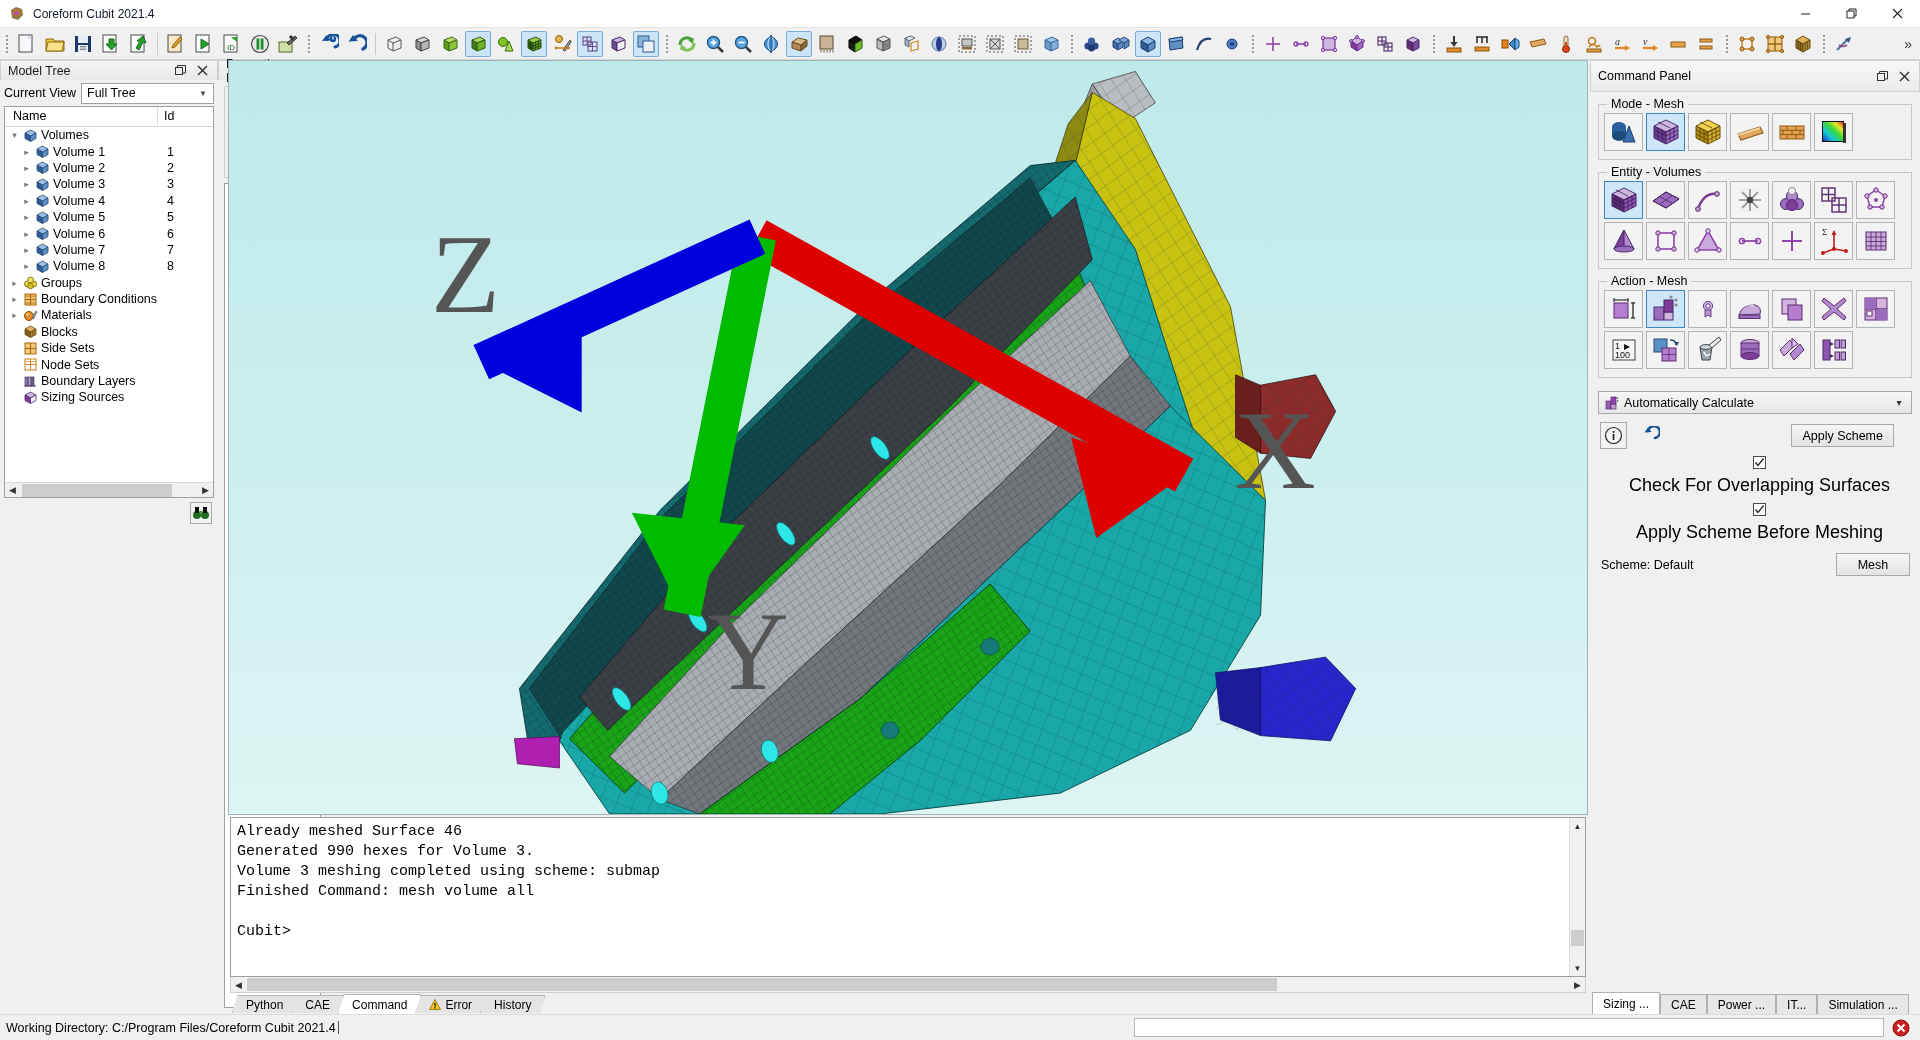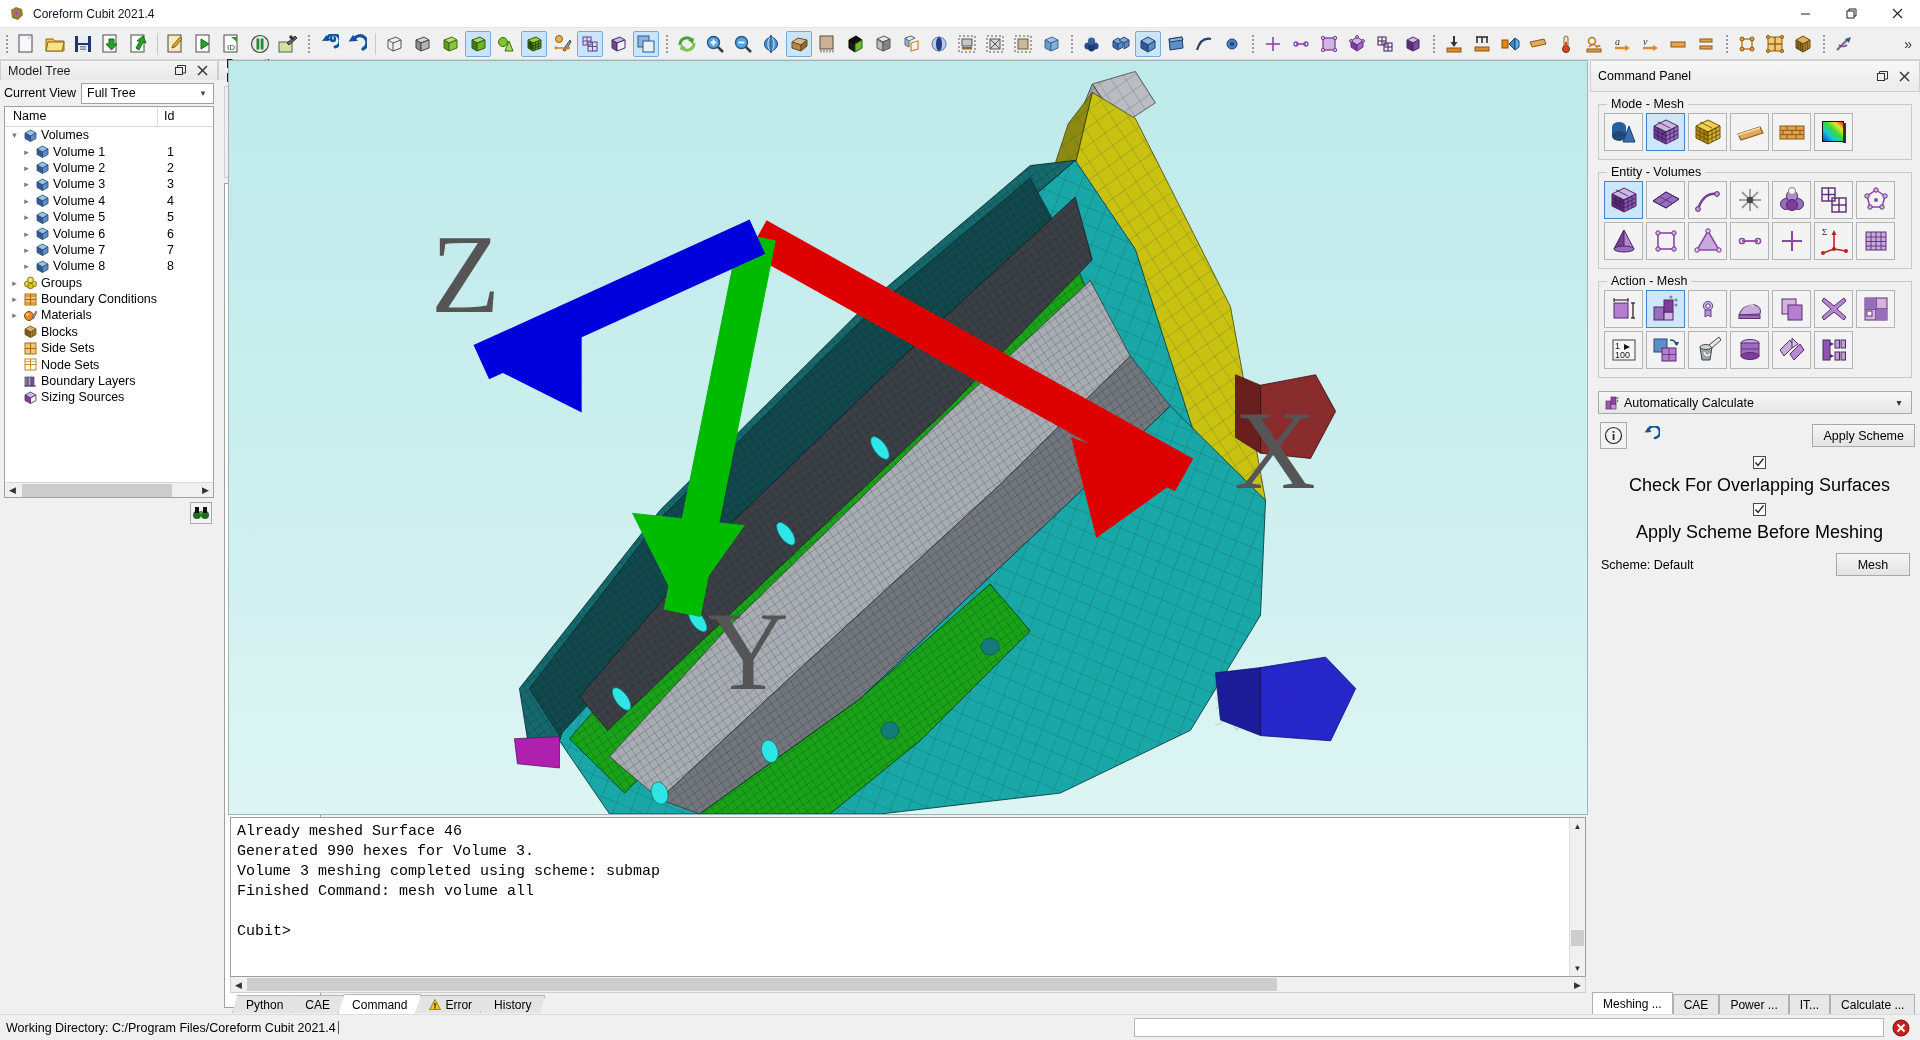--- a/index.html
+++ b/index.html
@@ -189,21 +189,21 @@
 
   .sel-group { margin: 14px 6px 0 6px; border: 1px solid #c8c8c8; padding: 9px 6px 8px 6px; position: relative; }
   .sel-group > .gl { position: absolute; top: -8px; left: 8px; background: #f0f0f0; padding: 0 4px; font-size: 12.5px; }
   .sel-input {
     height: 21px; background: #f3e6fb; border: 1px solid #2e8bd0; display: flex; align-items: center;
     padding: 0 4px; font-size: 12.5px; position: relative;
   }
   .caret { display: inline-block; width: 1px; height: 13px; background: #000; margin-left: 1px; animation: bl 1s steps(1) infinite; }
   @keyframes bl { 50% { opacity: 0; } }
 
-  .act-row { display: flex; align-items: center; margin: 8px 3px 0 8px; gap: 10px; }
+  .act-row { display: flex; align-items: center; margin: 8px 24px 0 8px; gap: 10px; }
   .round-btn { width: 27px; height: 27px; border: 1px solid #a9a9a9; background: #f2f2f2; display: flex; align-items: center; justify-content: center; cursor: default; }
   .flat-ico { width: 26px; height: 26px; display: flex; align-items: center; justify-content: center; cursor: default; }
   .btn {
     height: 23px; min-width: 74px; padding: 0 10px; background: linear-gradient(to bottom,#f6f6f6,#e3e3e3);
     border: 1px solid #a9a9a9; display: flex; align-items: center; justify-content: center;
     font-size: 12.5px; cursor: default;
   }
   .push-right { margin-left: auto; }
   .chk-row { display: flex; align-items: center; gap: 6px; margin: 7px 0 0 9px; font-size: 18px; cursor: default; flex-direction: column; }
   .chk { width: 13px; height: 13px; border: 1px solid #4a4a4a; background: #fff; display: flex; align-items: center; justify-content: center; }
@@ -1718,25 +1718,25 @@
           <span>Apply Scheme Before Meshing</span>
         </div>
 
         <div class="scheme-row">
           <span>Scheme: Default</span>
           <div class="btn push-right">Mesh</div>
         </div>
       </div>
 
       <div class="cp-tabs" id="cp-tabs">
-          <div class="cptab active">Meshing ...</div>
+          <div class="cptab active">Sizing ...</div>
           <div class="cptab">CAE</div>
           <div class="cptab">Power ...</div>
           <div class="cptab">IT...</div>
-          <div class="cptab">Calculate ...</div>
+          <div class="cptab">Simulation ...</div>
         </div>
     </div>
   </div>
 
   <div class="statusbar">
     <span>Working Directory: C:/Program Files/Coreform Cubit 2021.4</span>
       <span class="wd-caret"></span>
     <div class="status-field"></div>
     <div class="stop-ico">
       <svg width="18" height="18" viewBox="0 0 18 18">

